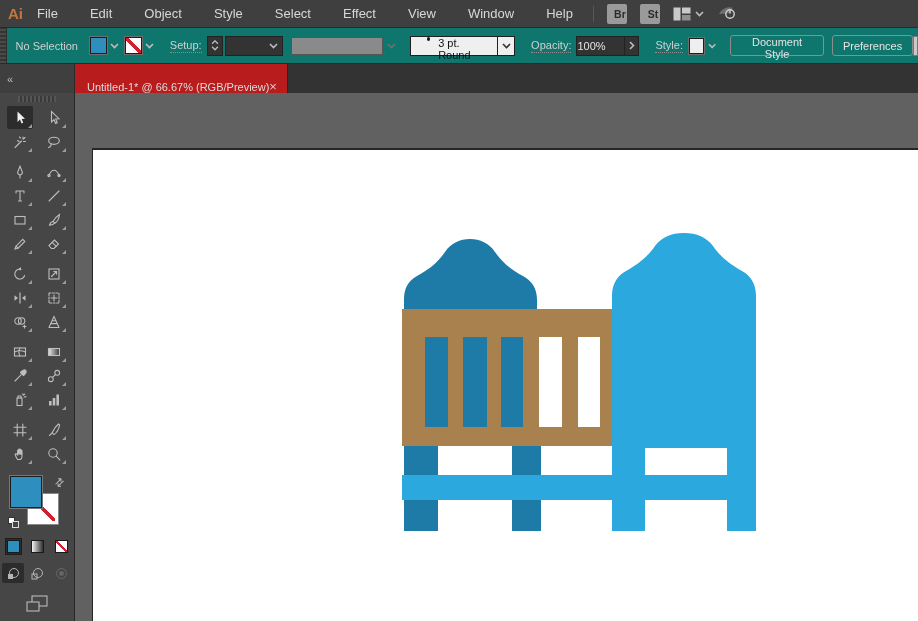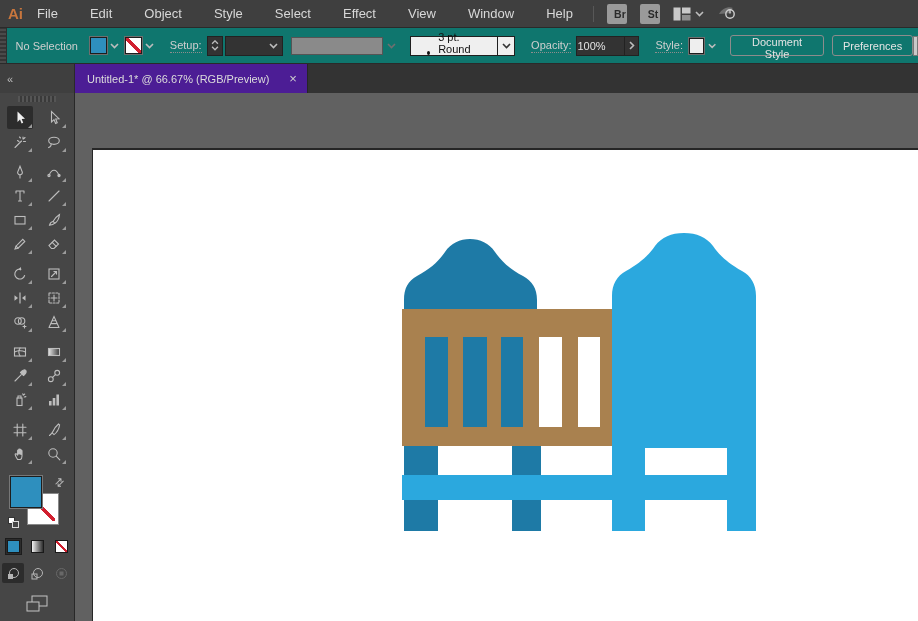--- a/index.html
+++ b/index.html
@@ -38,43 +38,43 @@
   .stepper { margin-left:5px; width:18px; height:20px; background:#333; border:1px solid #222;
              display:flex; flex-direction:column; align-items:center; justify-content:center; gap:1px; }
   .stepper svg { width:8px; height:5px; }
   .combo-dark { margin-left:2px; width:62px; height:20px; background:#333; border:1px solid #222;
                 display:flex; align-items:center; justify-content:flex-end; padding-right:4px; }
   .profile { margin-left:8px; display:flex; align-items:center; gap:4px; }
   .profile .inner { width:92px; height:18px; background:#8a8a8a; border:1px solid #555; }
   .profile .chev polyline { stroke:#6f6f6f; }
   .brush { margin-left:14px; display:flex; align-items:center; height:20px; }
   .brush .val { background:#efefef; color:#111; height:20px; width:88px; display:flex;
-                align-items:flex-end; gap:8px; padding:0 16px; border:1px solid #1f1f1f; }
+                align-items:flex-start; gap:8px; padding:0 16px; border:1px solid #1f1f1f; }
   .brush .dot { width:4px; height:4px; background:#111; border-radius:50%; }
   .brush .dd { width:17px; height:20px; background:#efefef; border:1px solid #1f1f1f; border-left:none;
                display:flex; align-items:center; justify-content:center; }
   .brush .dd polyline { stroke:#333; }
   .field-dark { margin-left:5px; width:52px; height:20px; background:#333; border:1px solid #222;
                 display:flex; align-items:center; padding-left:0; color:#e3e3e3; }
   .arr-btn { width:16px; height:20px; background:#333; border:1px solid #222; border-left:none;
              display:flex; align-items:center; justify-content:center; }
   .arr-btn svg { width:6px; height:9px; } .arr-btn polyline { fill:none; stroke:#bdbdbd; stroke-width:1.6; }
   .style-sw { margin-left:6px; width:16px; height:16px; background:#eee; border:1px solid #1d1d1d;
               box-shadow:0 0 0 1px #6e6e6e; }
   .push-btn { margin-left:14px; height:21px; padding:0 10px; background:transparent; color:#e4e4e4;
               border:1px solid #8c8c8c; border-radius:3px; font-family:inherit; font-size:11px; }
   .push-btn + .push-btn { margin-left:8px; }
   .edge-sliver { margin-left:auto; width:5px; height:20px; background:#c9c9c9; border:1px solid #777; }
 
   
   .tabrow { height:29px; background:#333; display:flex; align-items:stretch; }
   .tools-head { width:75px; background:#3f3f3f; border-right:1px solid #2a2a2a;
                 display:flex; align-items:center; padding-left:7px; color:#bdbdbd; font-size:11px; }
-  .tab { background:#4c1d95; color:#dcdcdc; font-size:11px; display:flex; align-items:center;
-         gap:20px; padding:0 10px 0 12px; border-right:1px solid #262626; }
+  .tab { background:#b91c1c; color:#dcdcdc; font-size:11px; display:flex; align-items:flex-end;
+         gap:0; padding:0 10px 0 12px; border-right:1px solid #262626; }
   .tab .close { color:#cfcfcf; font-size:13px; line-height:1; }
 
   
   .main { display:flex; height:528px; }
   .toolbar { width:75px; background:#464646; border-right:1px solid #282828;
              display:flex; flex-direction:column; align-items:center; }
   .grip-h { width:38px; height:6px; margin:3px 0 4px;
             background:repeating-linear-gradient(90deg,#555 0 2px,#3a3a3a 2px 4px); }
   .tool-group { display:grid; grid-template-columns:26px 26px; gap:1px 8px; margin-bottom:7px; }
   .tool { width:26px; height:23px; display:flex; align-items:center; justify-content:center;

